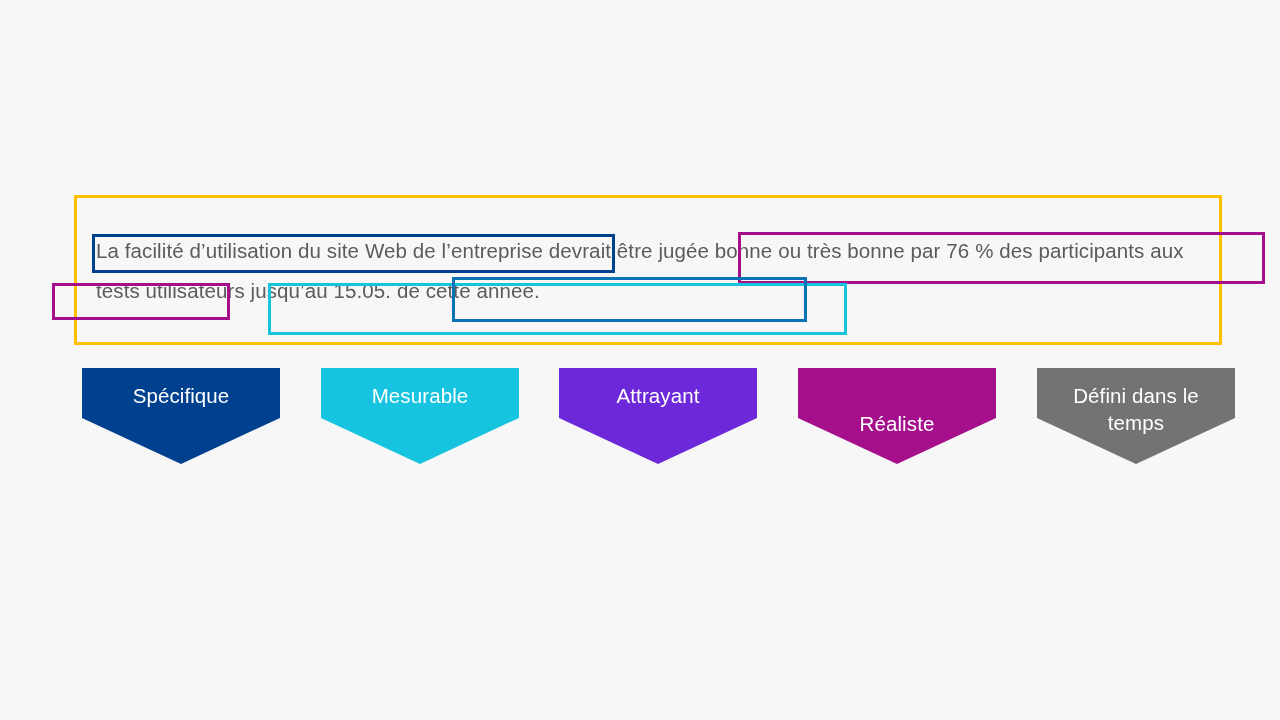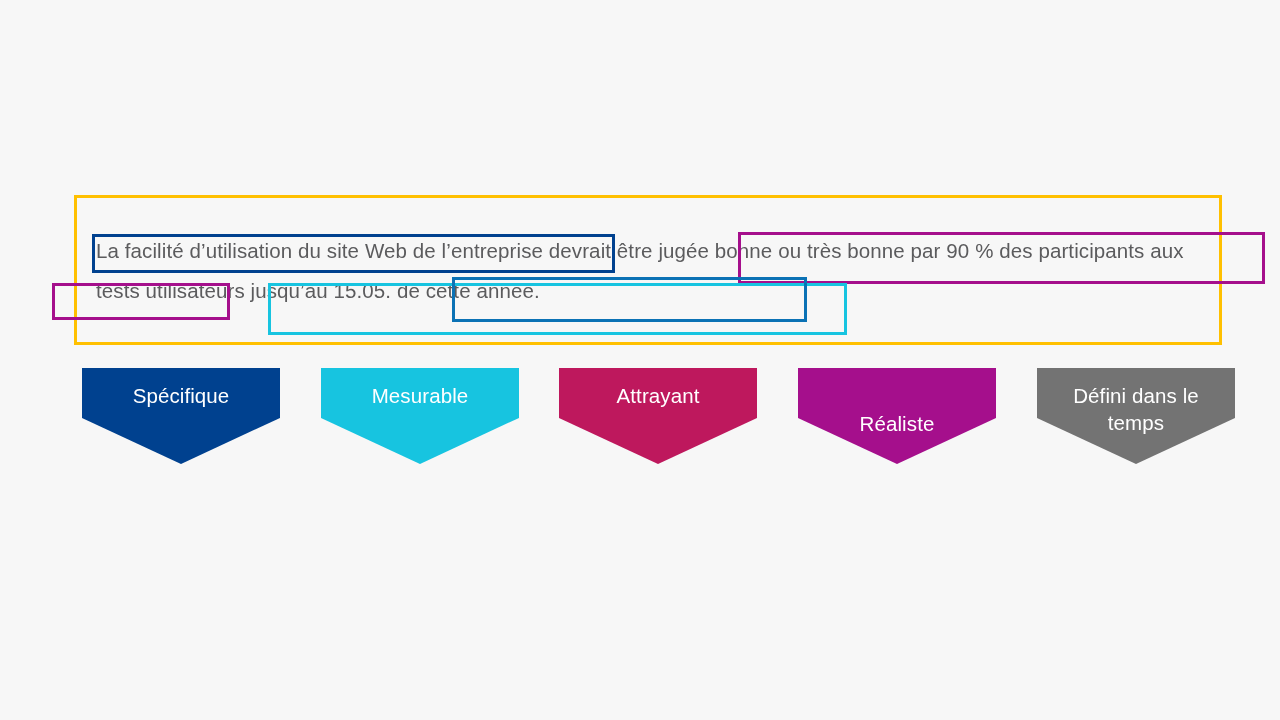--- a/index.html
+++ b/index.html
@@ -110,33 +110,33 @@
   <div class="hl hl-specific"></div>
 
   <div class="hl hl-realistic-left"></div>
 
   <div class="hl hl-realistic-right"></div>
 
   <div class="hl hl-measurable"></div>
 
   <div class="hl hl-timebound"></div>
 
-  <div class="goal-text">La facilité d’utilisation du site Web de l’entreprise devrait être jugée bonne ou très bonne par 90 % des participants aux tests utilisateurs jusqu’au 15.05. de cette année.</div>
+  <div class="goal-text">La facilité d’utilisation du site Web de l’entreprise devrait être jugée bonne ou très bonne par 76 % des participants aux tests utilisateurs jusqu’au 15.05. de cette année.</div>
 
   <div id="banner-row">
 
     <div class="banner" style="left:74px;  background:#00418f;">
       <div class="banner-label">Spécifique</div>
     </div>
 
     <div class="banner" style="left:313px; background:#17c4e0;">
       <div class="banner-label">Mesurable</div>
     </div>
 
-    <div class="banner" style="left:551px; background:#be185d;">
+    <div class="banner" style="left:551px; background:#6d28d9;">
       <div class="banner-label">Attrayant</div>
     </div>
 
     <div class="banner" style="left:790px; background:#a50f8c;align-items:center;">
       <div class="banner-label">Réaliste</div>
     </div>
 
     <div class="banner" style="left:1029px; background:#737373;">
       <div class="banner-label">Défini dans le temps</div>
     </div>

